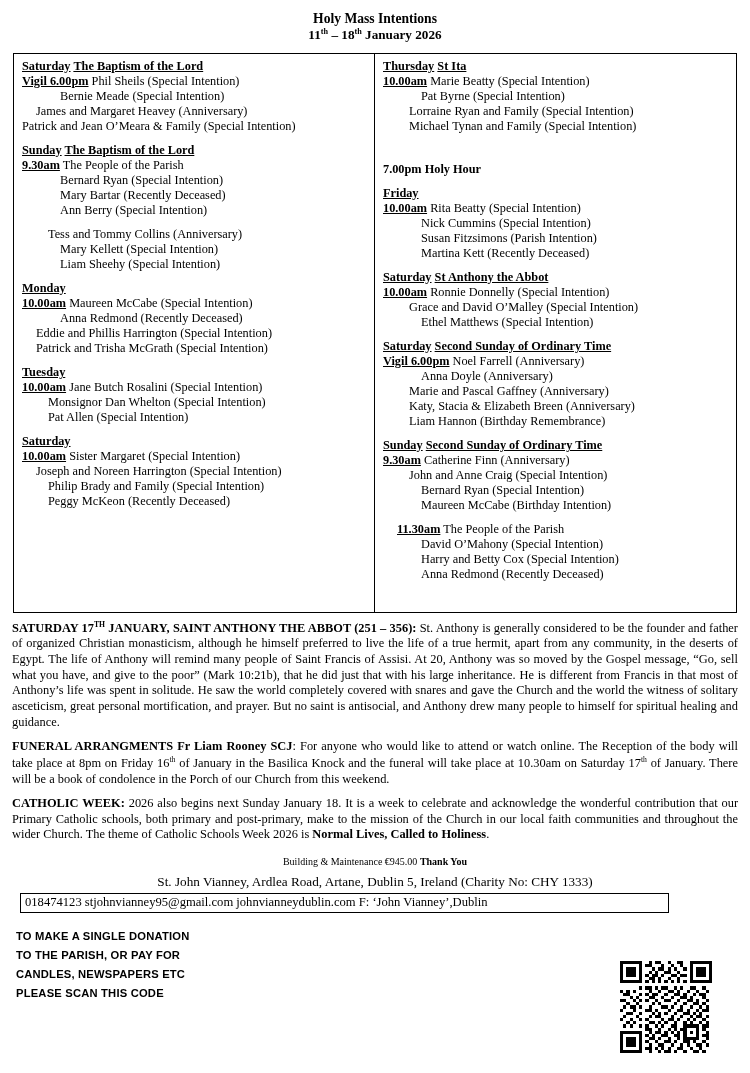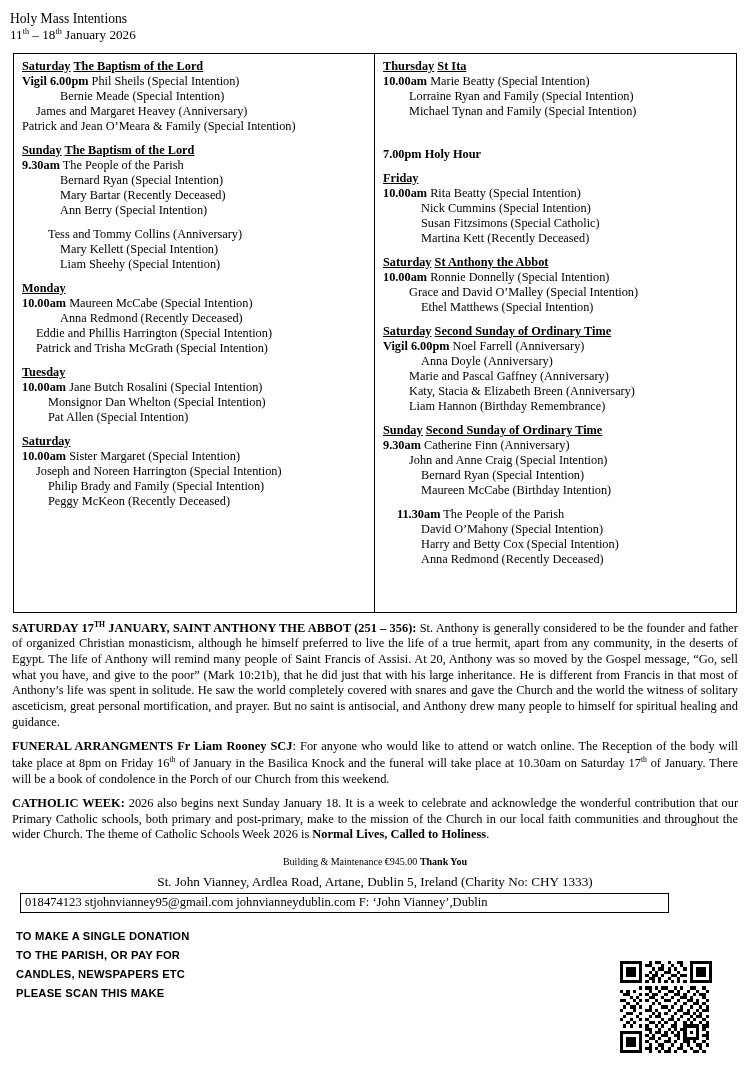--- a/index.html
+++ b/index.html
@@ -11,21 +11,21 @@
     font-family: "Liberation Serif", serif;
     color: #000000;
     font-size: 12.3px;
     line-height: 1.22;
     position: relative;
     overflow: hidden;
   }
   .page { padding: 10px 10px 0 10px; }
 
   
-  .doc-header { text-align: left; font-weight: normal; font-size: 13.6px; line-height: 1.28; }
+  .doc-header { text-align: center; font-weight: bold; font-size: 13.6px; line-height: 1.28; }
   .doc-header .line2 { font-size: 13.2px; }
   sup { font-size: 0.62em; vertical-align: super; }
 
   
   .intentions {
     display: flex;
     border: 1.3px solid #000;
     margin: 8px 3px 0 3px;
     min-height: 560px;
   }
@@ -33,21 +33,21 @@
     flex: 1 1 50%;
     padding: 5px 7px 6px 8px;
   }
   .col.left { border-right: 1.3px solid #000; }
 
   .day { margin-top: 9px; }
   .day:first-child { margin-top: 0; }
   .day-head { font-weight: bold; }
   .day-head .u { text-decoration: underline; }
   .entry { padding-left: 0; }
-  .entry b { font-weight: bold; }
+  .entry b { font-weight: bold; text-decoration: underline; }
   .ind1 { padding-left: 14px; }
   .ind2 { padding-left: 26px; }
   .ind3 { padding-left: 38px; }
   .bold-line { font-weight: bold; margin-top: 28px; }
 
   
   .prose { margin: 7px 2px 13px 2px; text-align: justify; font-size: 12.4px; line-height: 1.26; }
   .prose p { margin: 0 0 9px 0; }
   .prose b { font-weight: bold; }
 
@@ -129,31 +129,32 @@
           <div class="entry"><b>10.00am</b> <span>Sister Margaret (Special Intention)</span></div>
           <div class="entry ind1"><span>Joseph and Noreen Harrington (Special Intention)</span></div>
           <div class="entry ind2"><span>Philip Brady and Family (Special Intention)</span></div>
           <div class="entry ind2"><span>Peggy McKeon (Recently Deceased)</span></div>
         </div>
       </div>
     <div class="col right" id="col-right">
         <div class="day">
           <div class="day-head"><span class="u">Thursday</span>  <span class="u">St Ita</span></div>
           <div class="entry"><b>10.00am</b> <span>Marie Beatty (Special Intention)</span></div>
+          <div class="entry ind3"><span>Pat Byrne (Special Intention)</span></div>
           <div class="entry ind2"><span>Lorraine Ryan and Family (Special Intention)</span></div>
           <div class="entry ind2"><span>Michael Tynan and Family (Special Intention)</span></div>
         </div>
         <div class="day">
           <div class="bold-line">7.00pm Holy Hour</div>
         </div>
         <div class="day">
           <div class="day-head"><span class="u">Friday</span></div>
           <div class="entry"><b>10.00am</b> <span>Rita Beatty (Special Intention)</span></div>
           <div class="entry ind3"><span>Nick Cummins (Special Intention)</span></div>
-          <div class="entry ind3"><span>Susan Fitzsimons (Special Catholic)</span></div>
+          <div class="entry ind3"><span>Susan Fitzsimons (Parish Intention)</span></div>
           <div class="entry ind3"><span>Martina Kett (Recently Deceased)</span></div>
         </div>
         <div class="day">
           <div class="day-head"><span class="u">Saturday</span>  <span class="u">St Anthony the Abbot</span></div>
           <div class="entry"><b>10.00am</b> <span>Ronnie Donnelly (Special Intention)</span></div>
           <div class="entry ind2"><span>Grace and David O’Malley (Special Intention)</span></div>
           <div class="entry ind3"><span>Ethel Matthews (Special Intention)</span></div>
         </div>
         <div class="day">
           <div class="day-head"><span class="u">Saturday</span>  <span class="u">Second Sunday of Ordinary Time</span></div>
@@ -199,21 +200,21 @@
       <span>Building &amp; Maintenance €945.00 </span><b>Thank You</b>
     </div>
     <div class="fline2">St. John Vianney, Ardlea Road, Artane, Dublin 5, Ireland (Charity No: CHY 1333)</div>
     <div class="contact-bar">018474123   stjohnvianney95@gmail.com   johnvianneydublin.com    F: ‘John Vianney’,Dublin</div>
   </div>
 
   <div class="donate">
     <div>TO MAKE A SINGLE DONATION</div>
     <div>TO THE PARISH, OR PAY FOR</div>
     <div>CANDLES, NEWSPAPERS ETC</div>
-    <div>PLEASE SCAN THIS MAKE</div>
+    <div>PLEASE SCAN THIS CODE</div>
   </div>
 
   <div class="qr-wrap">
     <svg class="qr" viewBox="0 0 29 29" shape-rendering="crispEdges">
       <rect width="29" height="29" fill="#fff"></rect>
       <g fill="#000">
 
         <rect x="0" y="0" width="7" height="1"></rect>
           <rect x="0" y="6" width="7" height="1"></rect>
         <rect x="0" y="0" width="1" height="7"></rect>

